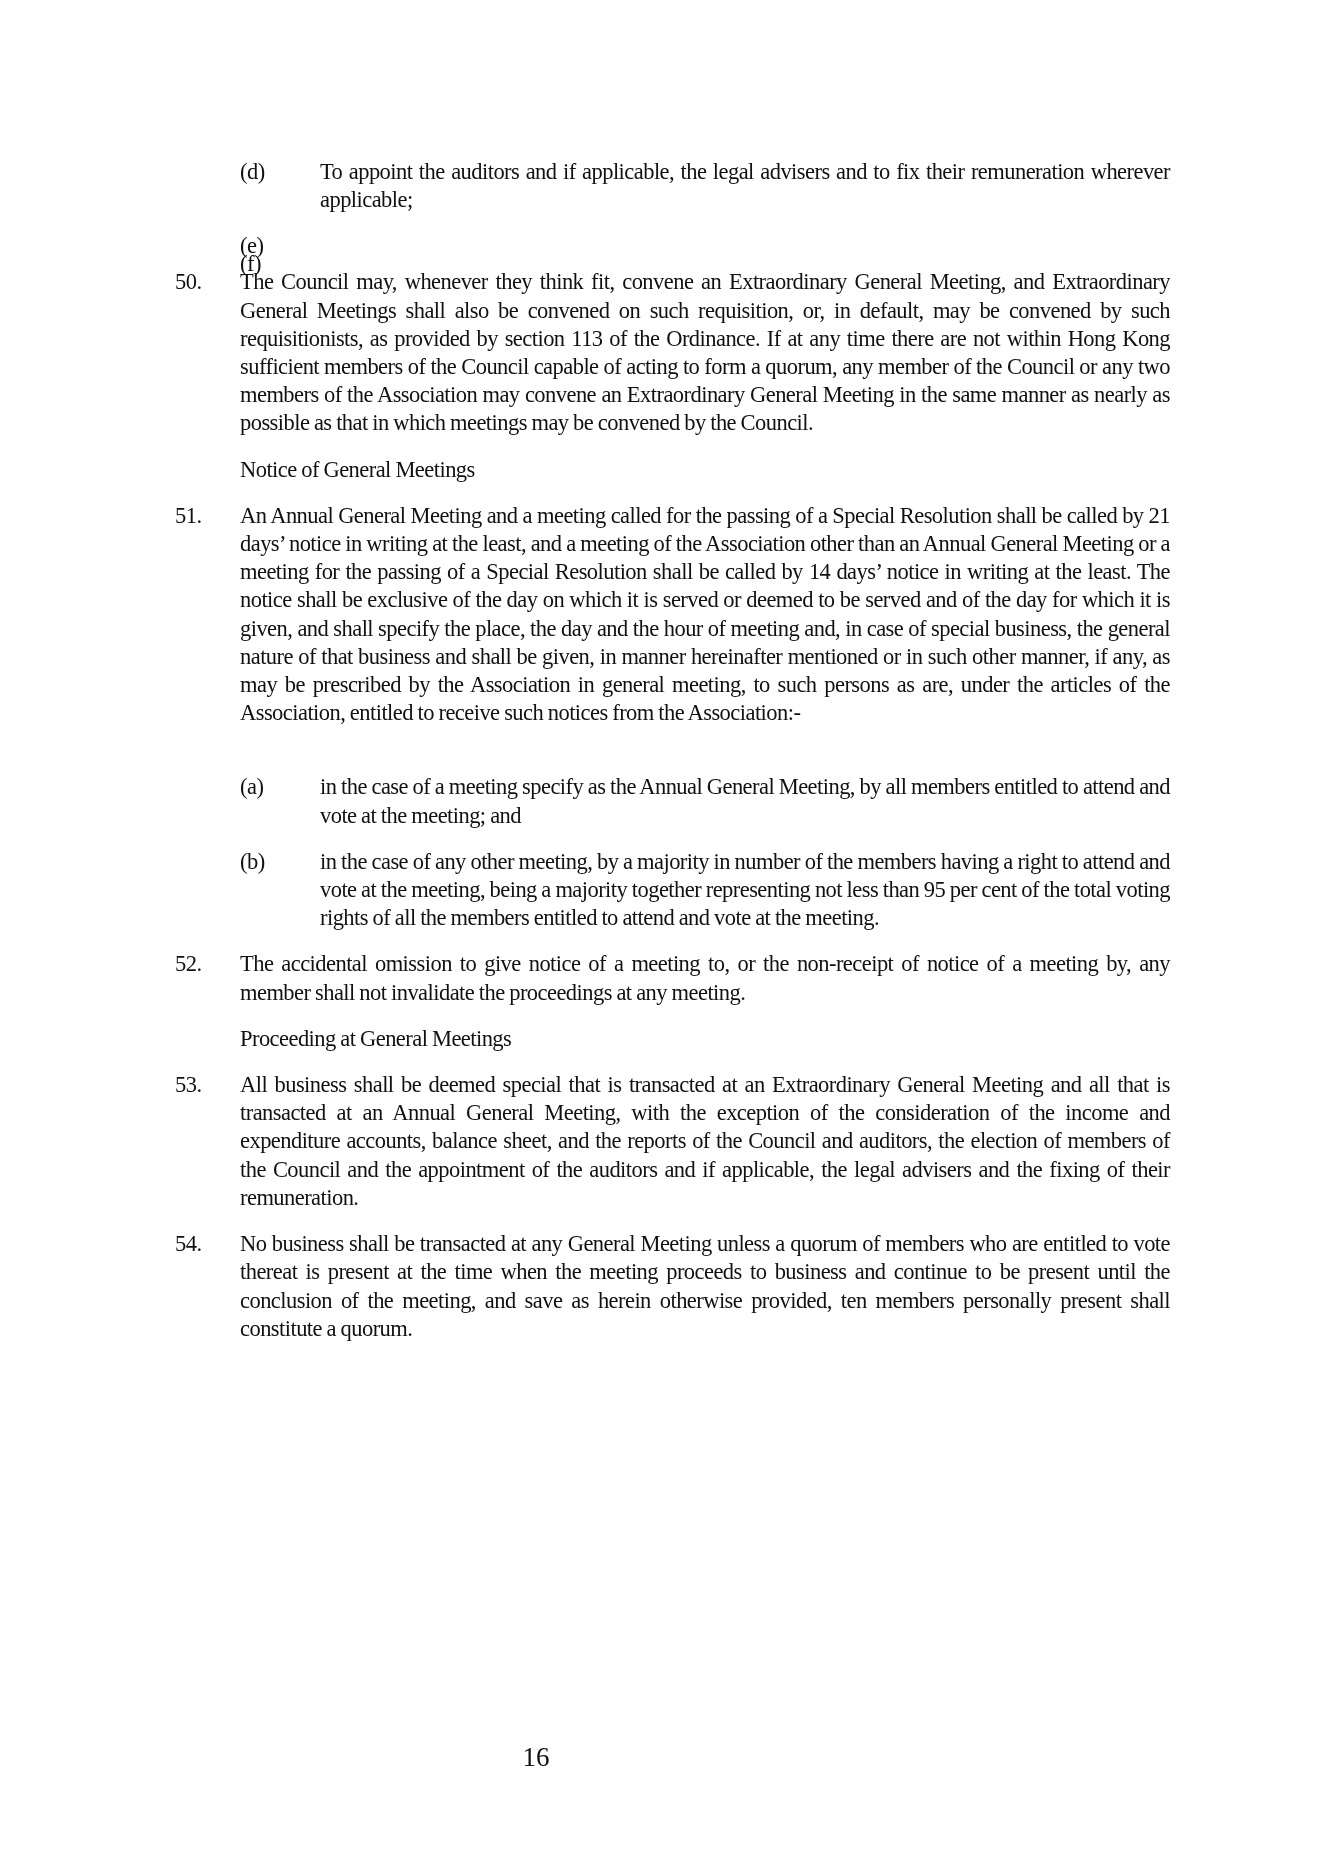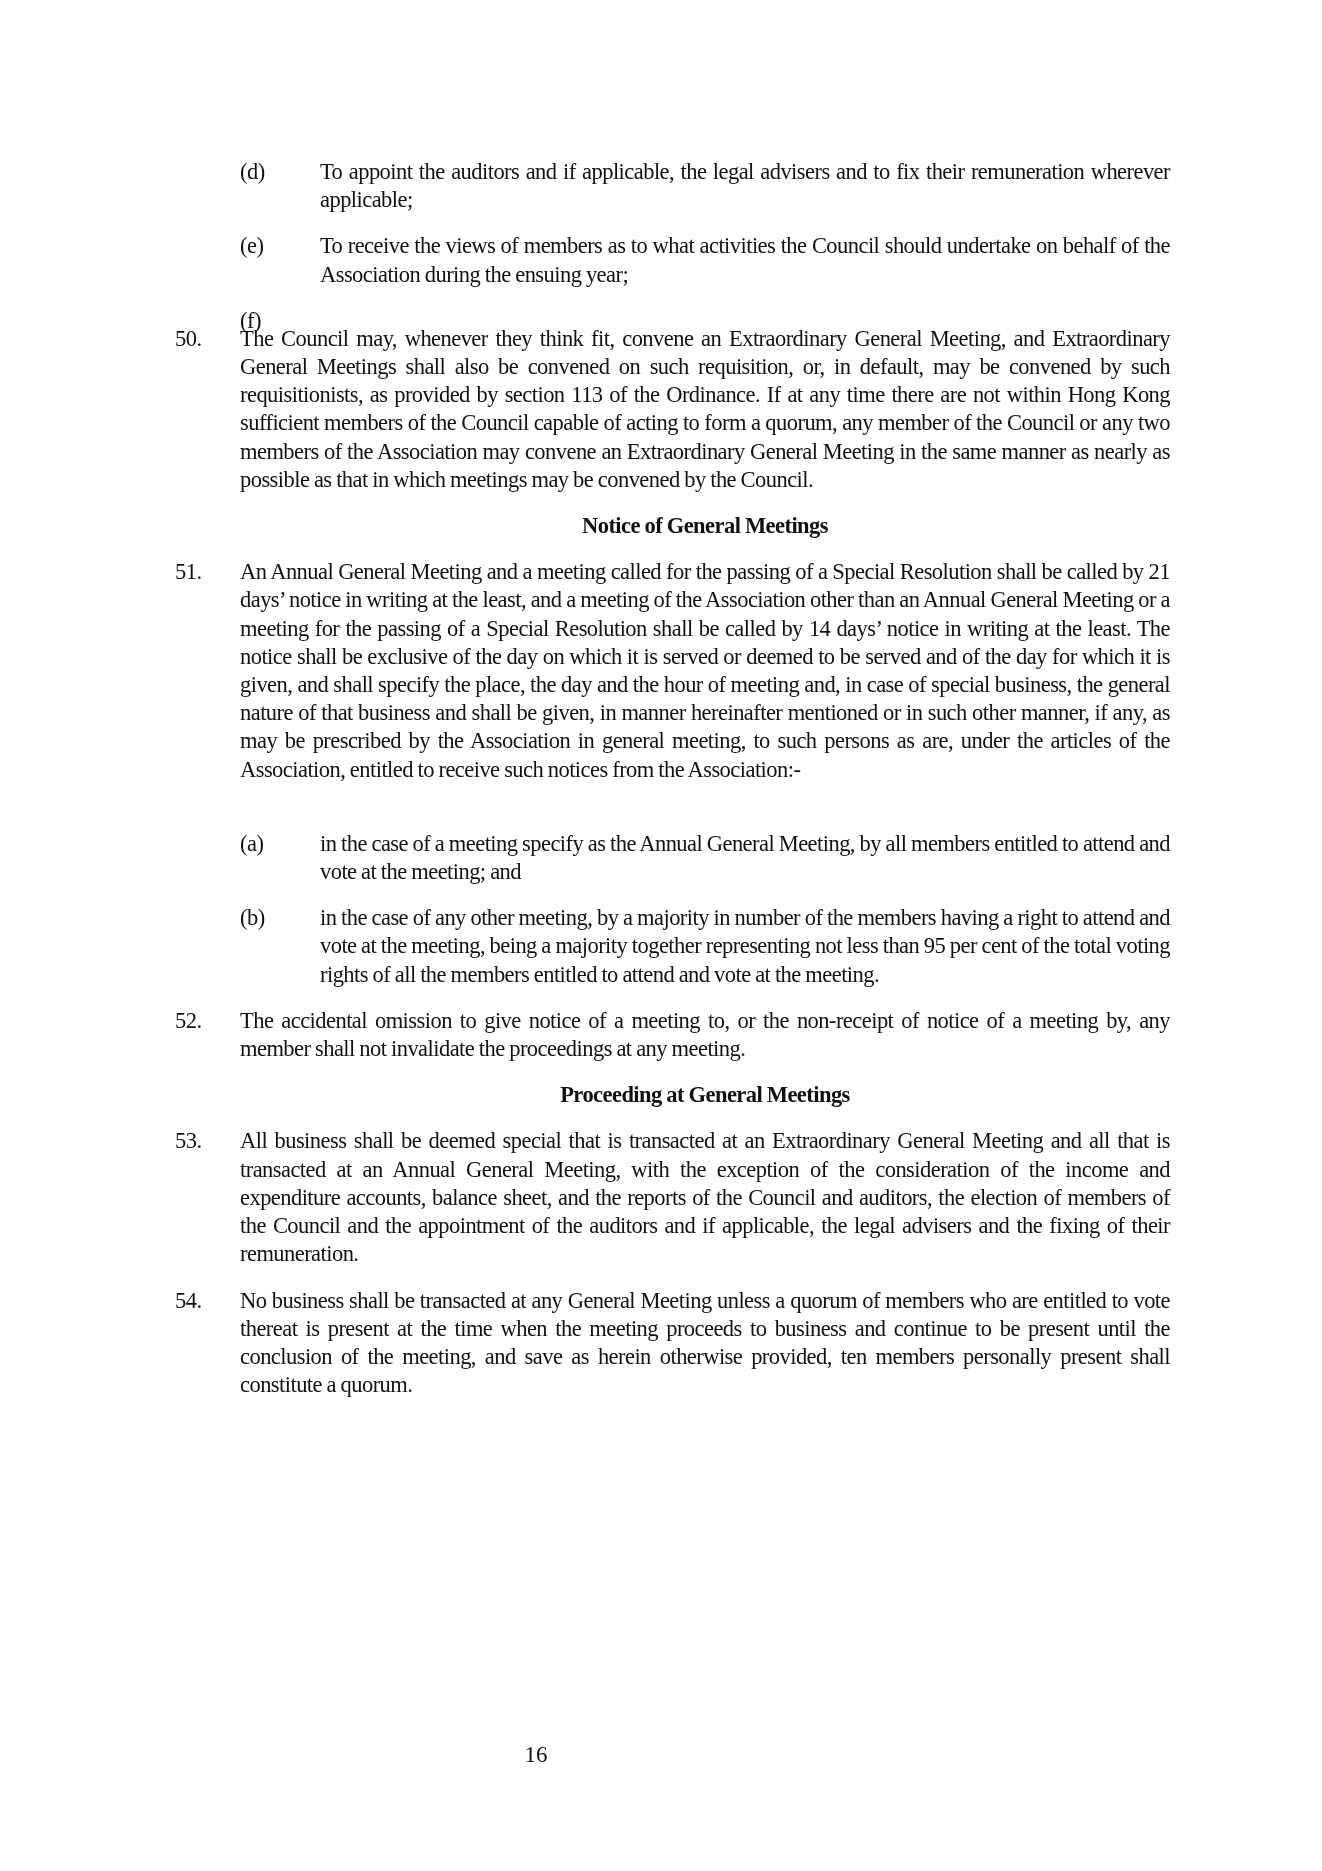--- a/index.html
+++ b/index.html
@@ -51,52 +51,50 @@
     }
     .article .num {
       position: absolute;
       left: 15px;
       top: 0;
     }
     .para-indent {
       padding-left: 80px;
     }
     .heading {
-      text-align: center;
-      font-weight: bold;
+      font-weight: normal;
       padding-left: 80px;
     }
     .gap-s { height: 18px; }
     .gap-m { height: 28px; }
     .page-number {
       position: absolute;
       left: 0;
       width: 1072px;
       top: 1742px;
       text-align: center;
-      font-size: 23px;
+      font-size: 27px;
       font-family: "Liberation Serif", "DejaVu Serif", serif;
       color: #111111;
     }
   </style>
 </head>
 <body>
 
 <div class="page">
   <div class="content">
 
     <div class="block sub">
       <span class="label">(d)</span>
       <span>To appoint the auditors and if applicable, the legal advisers and to fix their remuneration wherever applicable;</span>
     </div>
     <div class="gap-s"></div>
 
     <div class="block sub">
       <span class="label">(e)</span>
-      <span>To receive the views of members as to what activities the Council should undertake on behalf of the Association during the ensuing year;</span>
     </div>
     <div class="gap-s"></div>
 
     <div class="block sub">
       <span class="label">(f)</span>
     </div>
     <div class="gap-s"></div>
 
     <div class="block article">
       <span class="num">50.</span>

